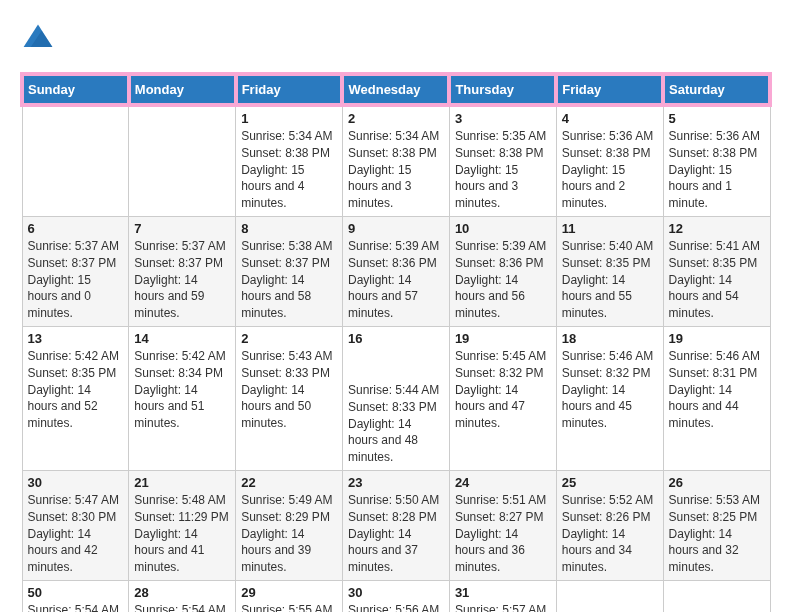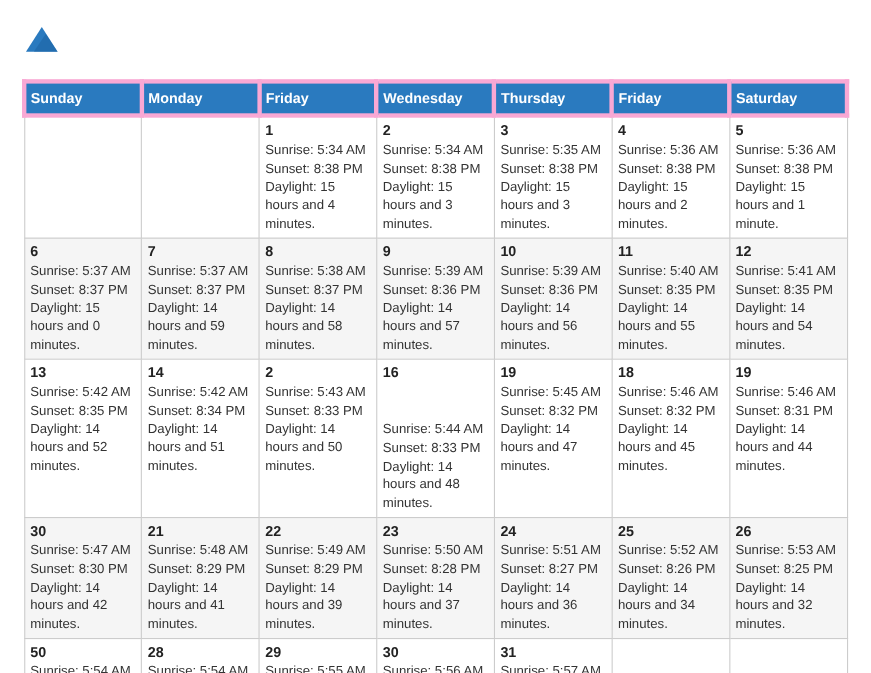--- a/index.html
+++ b/index.html
@@ -258,21 +258,21 @@
       <tr>
         <td>
           <span class="day-number">30</span>
           <div class="day-info" style="white-space: pre-line;">Sunrise: 5:47 AM
 Sunset: 8:30 PM
 Daylight: 14 hours and 42 minutes.</div>
         </td>
         <td>
           <span class="day-number">21</span>
           <div class="day-info" style="white-space: pre-line;">Sunrise: 5:48 AM
-Sunset: 8:29 PM
+Sunset: 11:29 PM
 Daylight: 14 hours and 41 minutes.</div>
         </td>
         <td>
           <span class="day-number">22</span>
           <div class="day-info" style="white-space: pre-line;">Sunrise: 5:49 AM
 Sunset: 8:29 PM
 Daylight: 14 hours and 39 minutes.</div>
         </td>
         <td>
           <span class="day-number">23</span>

